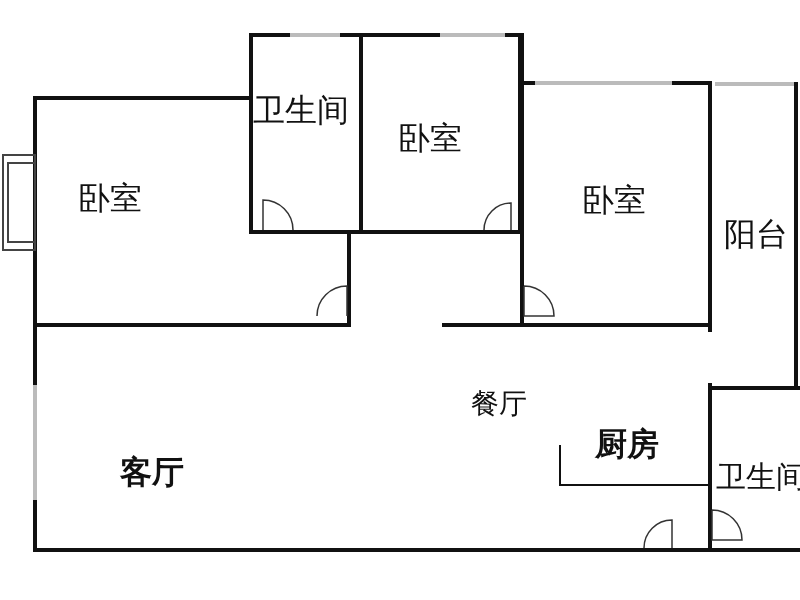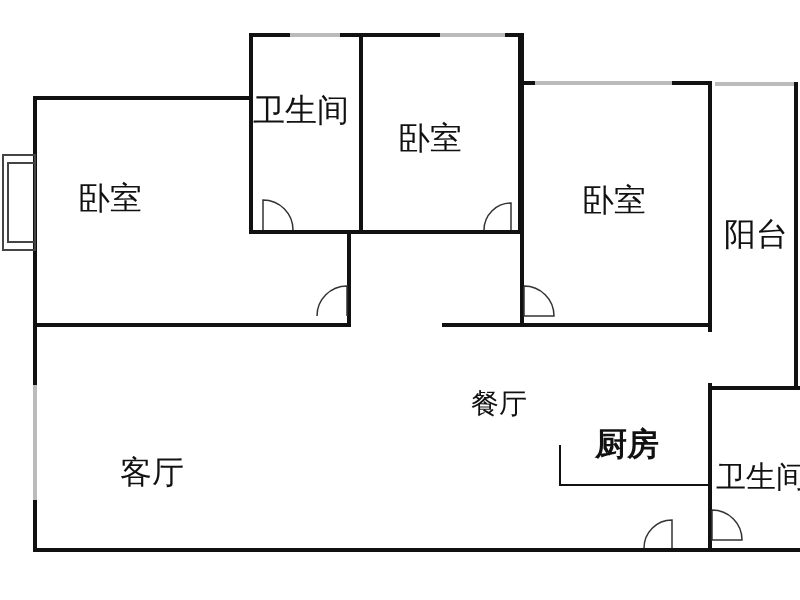--- a/index.html
+++ b/index.html
@@ -54,16 +54,16 @@
   <path class="door" d="M524,286 L524,316 L554,316 A30,30 0 0 0 524,286"></path>
   <path class="door" d="M672,548 L672,520 A28,28 0 0 0 644,548"></path>
   <path class="door" d="M712,510 L712,540 L742,540 A30,30 0 0 0 712,510"></path>
 </svg>
 
 <div class="label" style="left:78px;top:182px;font-size:32px;">卧室</div>
 <div class="label" style="left:253px;top:94px;font-size:32px;">卫生间</div>
 <div class="label" style="left:398px;top:122px;font-size:32px;">卧室</div>
 <div class="label" style="left:582px;top:184px;font-size:32px;">卧室</div>
 <div class="label" style="left:724px;top:218px;font-size:32px;">阳台</div>
-<div class="label" style="left:120px;top:456px;font-size:32px;">客厅</div>
+<div class="label" style="left:120px;top:456px;font-size:32px;font-weight:bold;">客厅</div>
 <div class="label" style="left:443px;top:390px;font-size:28px;margin-left:28px;">餐厅</div>
 <div class="label" style="left:595px;top:428px;font-size:32px;font-weight:bold;">厨房</div>
 <div class="label" style="left:716px;top:462px;font-size:30px;">卫生间</div>
 
 </body></html>

